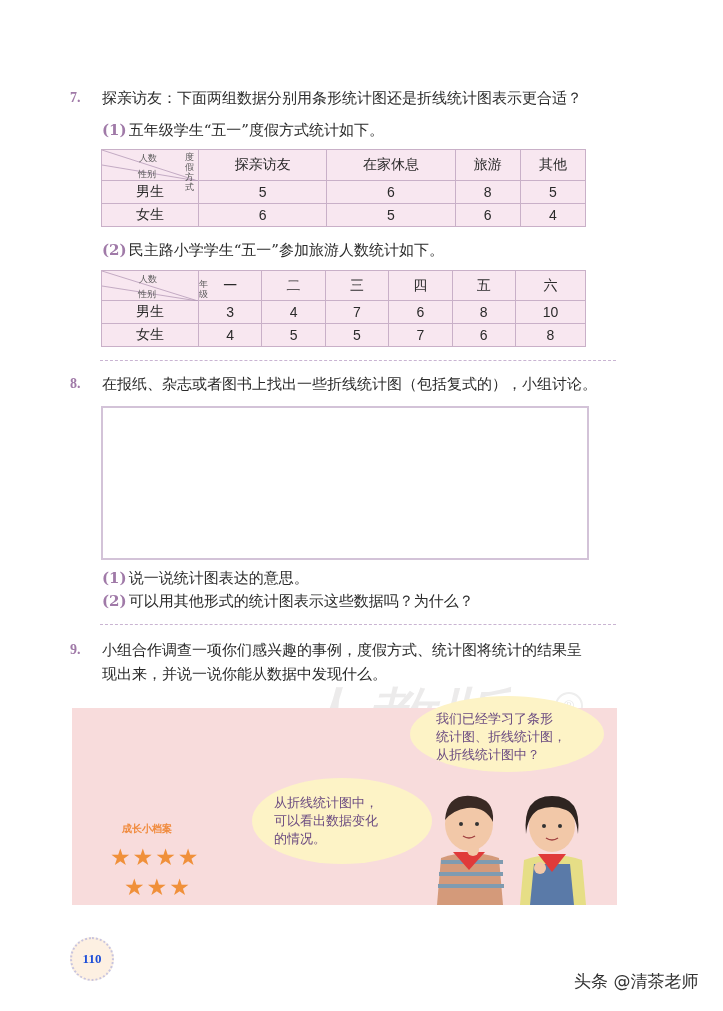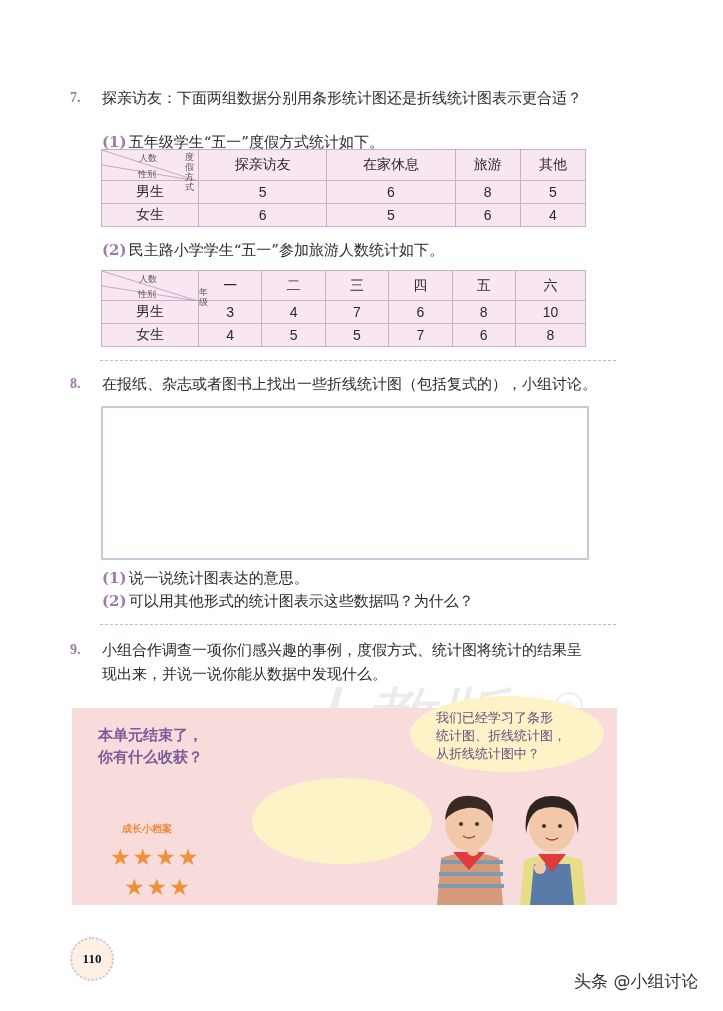--- a/index.html
+++ b/index.html
@@ -16,40 +16,40 @@
     font-size:14px; text-align:center;
   }
   table.stat td { border:1px solid #c9b0c8; height:22px; padding:0; }
   table.stat td.num { font-family:"Liberation Sans", sans-serif; font-size:14px; }
   .diag { position:relative; }
   .diag svg { position:absolute; left:0; top:0; }
   .diag span { position:absolute; font-size:9px; color:#555; line-height:10px;margin-left:33px; }
   .pastebox { position:absolute; left:101px; top:406px; width:484px; height:150px; border:2px solid #d3c3d8; background:#fff; }
   .panel { position:absolute; left:72px; top:708px; width:545px; height:197px; background:#f8dcdc; }
   .bubble { position:absolute; background:#fdf3c6; border-radius:50%; }
-  .bubble-text { position:absolute; font-size:13px; line-height:18px; color:#6a4a80; white-space:nowrap; font-family:Liberation Mono, monospace; }
+  .bubble-text { position:absolute; font-size:13px; line-height:18px; color:#6a4a80; white-space:nowrap; font-family:Liberation Serif, serif; }
   .panel-title { position:absolute; left:26px; top:16px; color:#7a5c9a; font-size:15px; line-height:22px; font-weight:bold; }
   .archive-label { position:absolute; left:50px; top:114px; color:#f08a3c; font-size:10px; font-weight:bold; font-family:"DejaVu Sans", sans-serif; }
   .stars { position:absolute; color:#f0903a; font-size:23px; letter-spacing:2px; line-height:26px; }
   .watermark { position:absolute; left:290px; top:672px; font-size:72px; color:#ecebeb; font-style:italic; }
   .reg { position:absolute; left:555px; top:692px; width:24px; height:24px; border:2px solid #eeeeee; border-radius:50%; color:#e8e8e8; font-size:14px; text-align:center; line-height:24px; font-family:"Liberation Sans",sans-serif; }
-  .page-badge { position:absolute; left:70px; top:937px; width:40px; height:40px; border-radius:50%; background:#fdf0e2; border:2px dotted #c8c4de; text-align:center; line-height:40px; color:#0f172a; font-size:13px; font-weight:bold; font-family:"Liberation Serif", serif; }
+  .page-badge { position:absolute; left:70px; top:937px; width:40px; height:40px; border-radius:50%; background:#fdf0e2; border:2px dotted #c8c4de; text-align:center; line-height:40px; color:#1d4ed8; font-size:13px; font-weight:bold; font-family:"Liberation Serif", serif; }
   .credit { position:absolute; left:574px; top:970px; font-size:17px; color:#333; font-family:"DejaVu Sans", sans-serif; }
   .kid { position:absolute; }
 </style>
 </head>
 <body>
 
 <div class="watermark">人教版</div>
 <div class="reg">®</div>
 
 <div class="qnum" style="left:70px;top:90px;">7.</div>
 <div class="q-line" style="left:102px;top:88px;">探亲访友：下面两组数据分别用条形统计图还是折线统计图表示更合适？</div>
 
-<div class="q-line" style="left:102px;top:120px;margin-top:12px;">
+<div class="q-line" style="left:102px;top:120px;">
   <span class="sub-num">(1)</span><span>五年级学生“五一”度假方式统计如下。</span>
 </div>
 
 <table class="stat" style="left:101px;top:149px;width:485px;">
   <tbody>
       <tr style="height:31px;">
     <td class="diag" style="width:96px;">
       <svg width="96" height="31">
         <line x1="0" y1="0" x2="96" y2="31" stroke="#b59ab8" stroke-width="0.8"></line>
         <line x1="0" y1="15" x2="96" y2="31" stroke="#b59ab8" stroke-width="0.8"></line>
@@ -85,21 +85,21 @@
 </div>
 
 <table class="stat" style="left:101px;top:270px;width:485px;">
   <tbody>
       <tr style="height:30px;">
     <td class="diag" style="width:96px;">
       <svg width="96" height="30">
         <line x1="0" y1="0" x2="96" y2="30" stroke="#b59ab8" stroke-width="0.8"></line>
         <line x1="0" y1="15" x2="96" y2="30" stroke="#b59ab8" stroke-width="0.8"></line>
       </svg>
-      <span style="left:64px;top:16px;">年级</span>
+      <span style="left:64px;top:8px;">年级</span>
       <span style="left:4px;top:3px;">人数</span>
       <span style="left:3px;top:18px;">性别</span>
     </td>
     <td>一</td>
     <td>二</td>
     <td>三</td>
     <td>四</td>
     <td>五</td>
     <td>六</td>
   </tr>
@@ -137,29 +137,30 @@
   <span class="sub-num">(2)</span><span>可以用其他形式的统计图表示这些数据吗？为什么？</span>
 </div>
 
 <div class="dotted" style="top:624px;"></div>
 
 <div class="qnum" style="left:70px;top:642px;">9.</div>
 <div class="q-line" style="left:102px;top:640px;">小组合作调查一项你们感兴趣的事例，度假方式、统计图将统计的结果呈</div>
 <div class="q-line" style="left:102px;top:664px;">现出来，并说一说你能从数据中发现什么。</div>
 
 <div class="panel">
-  <div class="panel-title">
-    <div>本单元结束了，</div>
-    <div>你有什么收获？</div>
-  </div>
   <div class="archive-label">成长小档案</div>
   <div class="stars" style="left:38px;top:136px;">★★★★</div>
   <div class="stars" style="left:52px;top:166px;">★★★</div>
 
   <div class="bubble" style="left:180px;top:70px;width:180px;height:86px;"></div>
+  <div class="bubble-text" style="left:202px;top:86px;">
+    <div>从折线统计图中，</div>
+    <div>可以看出数据变化</div>
+    <div>的情况。</div>
+  </div>
 
   <div class="bubble" style="left:338px;top:-12px;width:194px;height:76px;"></div>
   <div class="bubble-text" style="left:364px;top:2px;">
     <div>我们已经学习了条形</div>
     <div>统计图、折线统计图，</div>
     <div>从折线统计图中？</div>
   </div>
 
   <svg class="kid" style="left:355px;top:82px;" width="80" height="115">
     <ellipse cx="42" cy="34" rx="24" ry="27" fill="#f2c8a8"></ellipse>
@@ -179,13 +180,13 @@
       <circle cx="48" cy="36" r="2" fill="#333"></circle>
     <path d="M34,48 Q40,52 46,48" stroke="#a04040" fill="none" stroke-width="1.5"></path>
     <path d="M8,115 L12,70 Q40,60 70,70 L74,115Z" fill="#e6de86"></path>
     <path d="M22,74 L58,74 L62,115 L18,115Z" fill="#5a7aa8"></path>
     <path d="M26,64 L40,82 L54,64Z" fill="#e03a3a"></path>
     <circle cx="28" cy="78" r="6" fill="#f2c8a8"></circle>
   </svg>
 </div>
 
 <div class="page-badge">110</div>
-<div class="credit">头条 @小组讨论</div>
+<div class="credit">头条 @清茶老师</div>
 
 </body></html>

